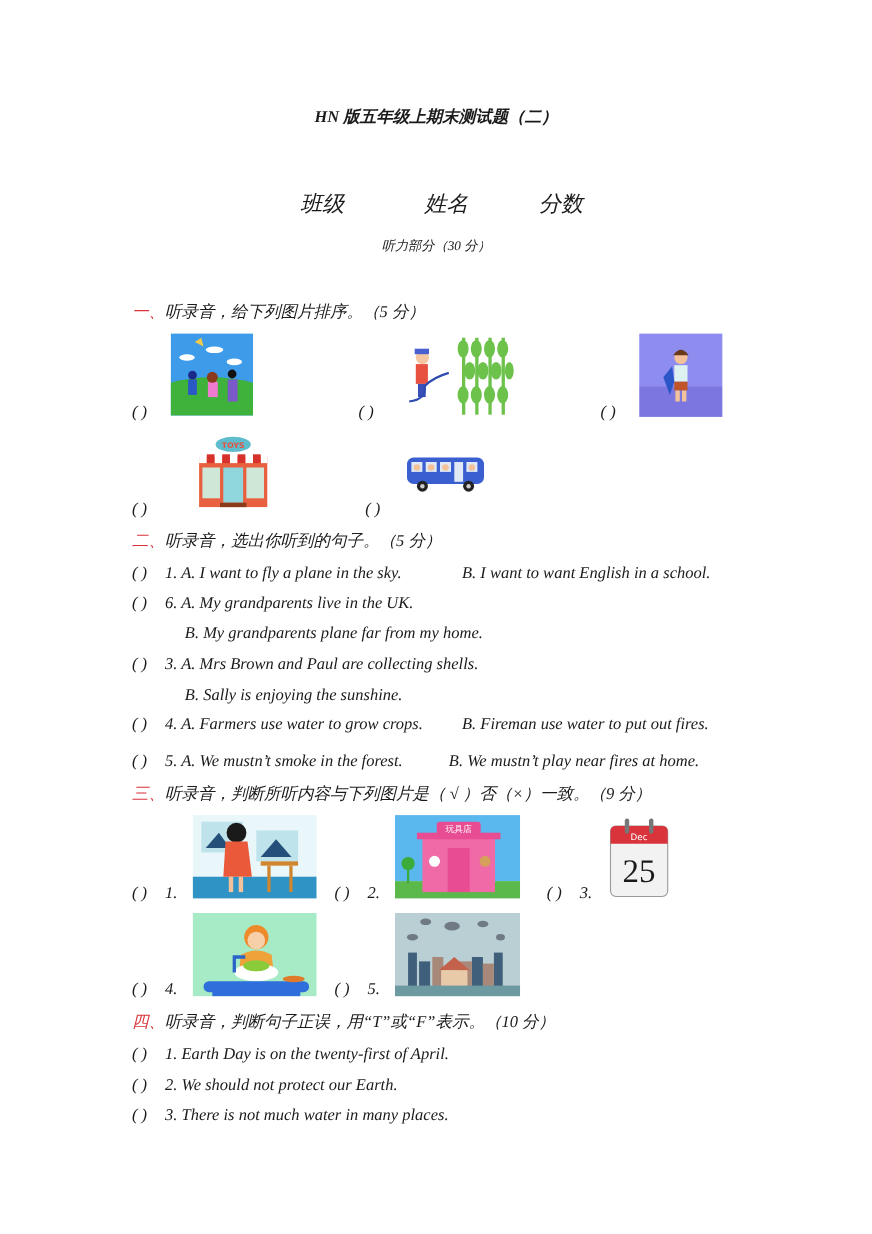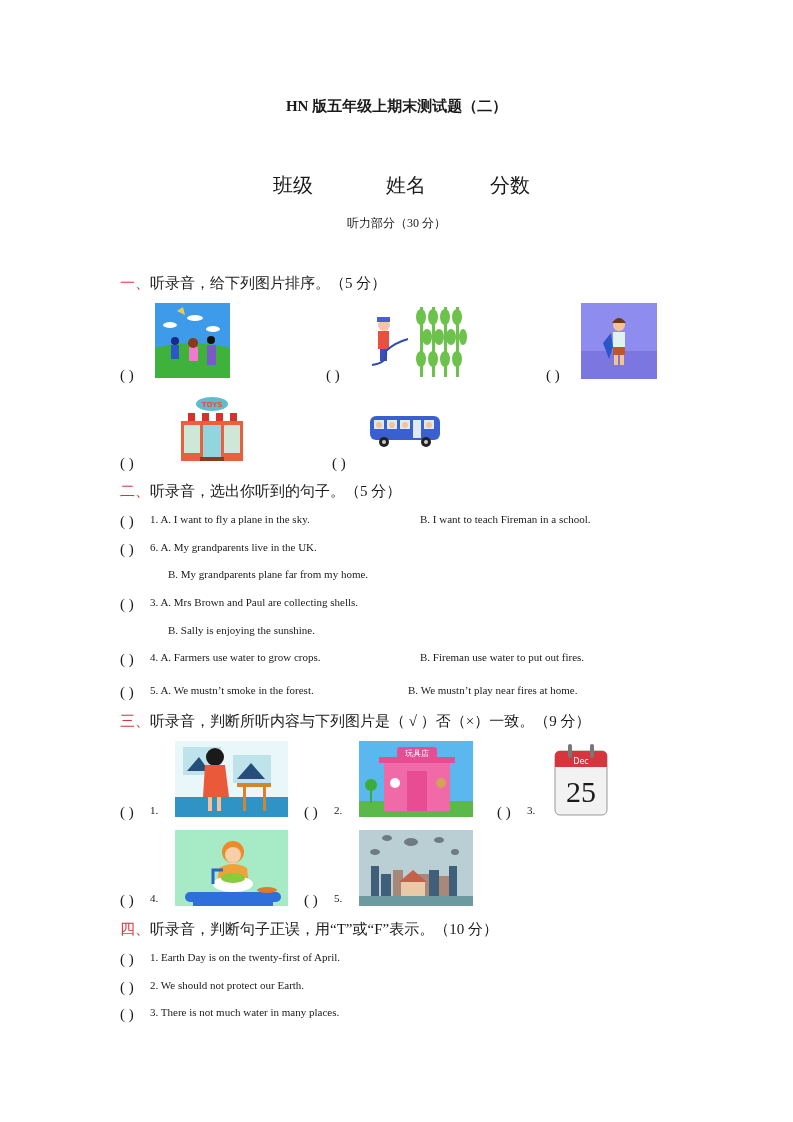--- a/index.html
+++ b/index.html
@@ -1,24 +1,24 @@
 <!DOCTYPE html>
 <html><head>
 <meta charset="utf-8">
 <style>
   html, body { margin: 0; padding: 0; background: #ffffff; }
   body { width: 793px; height: 1122px; position: relative; overflow: hidden;
          font-family: "Liberation Serif", "DejaVu Serif", serif; color: #1a1a1a; }
-  .abs { position: absolute; white-space: nowrap; }
+  .abs { position: absolute; white-space: nowrap; font-style: italic; }
   .title { font-size: 15px; font-weight: bold; left: 0; width: 793px; text-align: center; top: 97px; }
   .info { font-size: 20px; top: 172px; }
   .part { font-size: 12px; left: 0; width: 793px; text-align: center; top: 215px; }
   .sec { font-size: 15px; left: 120px; }
   .sec .num { color: #d9343b; }
-  .q { font-size: 11px; text-align: right; }
+  .q { font-size: 15px; text-align: right; }
   .paren { font-size: 15px; }
   .pic { position: absolute; overflow: hidden; }
   svg { display: block; }
 </style>
 </head>
 <body>
 
 <div class="abs title">HN 版五年级上期末测试题（二）</div>
 
 <div class="abs info" style="left:273px">班级</div>
@@ -142,21 +142,21 @@
       <circle cx="58" cy="28" r="2" fill="#ccc"></circle>
   </svg>
 </div>
 
 <div class="abs sec" style="top:482px">
   <span class="num">二、</span><span>听录音，选出你听到的句子。（5 分）</span>
 </div>
 
 <div class="abs paren" style="left:120px;top:513px">(      )</div>
 <div class="abs q" style="left:150px;top:513px">1. A. I want to fly a plane in the sky.</div>
-<div class="abs q" style="left:420px;top:513px">B. I want to teach Fireman in a school.</div>
+<div class="abs q" style="left:420px;top:513px">B. I want to want English in a school.</div>
 
 <div class="abs paren" style="left:120px;top:541px">(      )</div>
 <div class="abs q" style="left:150px;top:541px">6. A. My grandparents live in the UK.</div>
 <div class="abs q" style="left:168px;top:568px">B. My grandparents plane far from my home.</div>
 
 <div class="abs paren" style="left:120px;top:596px">(      )</div>
 <div class="abs q" style="left:150px;top:596px">3. A. Mrs Brown and Paul are collecting shells.</div>
 <div class="abs q" style="left:168px;top:624px">B. Sally is enjoying the sunshine.</div>
 
 <div class="abs paren" style="left:120px;top:651px">(      )</div>

